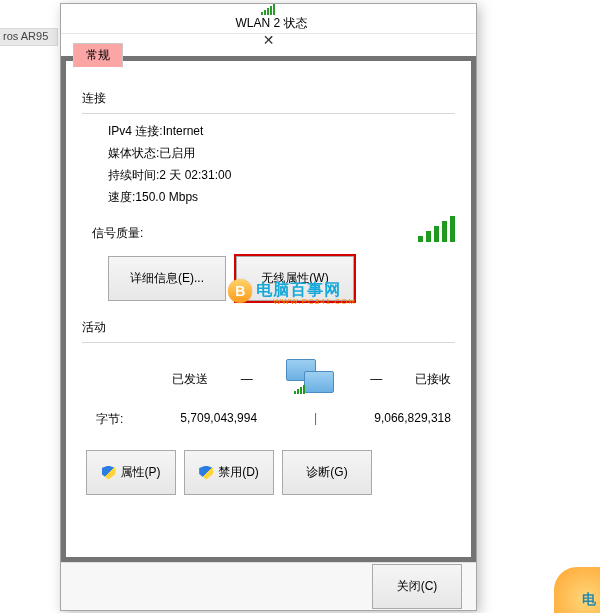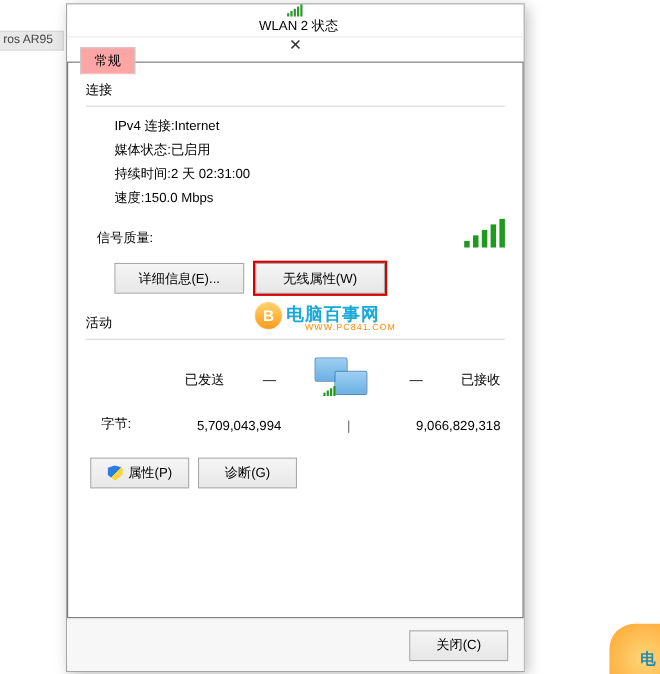--- a/index.html
+++ b/index.html
@@ -83,24 +83,24 @@
       position: absolute;
       left: 2px; top: 0;
       border: 1px solid #c9c9c9;
       border-bottom: 1px solid #fff;
       background: #fca5a5;
       padding: 3px 12px;
       font-size: 12px;
       z-index: 2;
     }
     .tab-body {
-      border: 1px solid #737373;
+      border: 5px solid #737373;
       position: absolute;
       top: 21px; left: 0; right: 0; bottom: 0;
-      padding: 16px 16px 10px 16px;
+      padding: 29px 16px 10px 16px;
     }
     .section-label {
       font-size: 12px;
       margin-bottom: 6px;
     }
     .divider {
       height: 1px; background: #d8d8d8; margin-bottom: 6px;
     }
     .kv-block { padding-left: 26px; margin-bottom: 4px; }
     .kv-row {
@@ -134,21 +134,21 @@
       background: linear-gradient(#ffd36b,#ff9b1a);
       display:flex;align-items:center;justify-content:center;
       color:#fff;font-weight:bold;font-size:14px;
       box-shadow: 0 0 1px #c07800;
     }
     .watermark .wm-text1 { color:#16a9d9;font-size:16px;font-weight:600;letter-spacing:1px;}
     .watermark .wm-text2 { color:#ff8a00;font-size:8px;letter-spacing:1px; margin-left:-72px; margin-top:22px;}
 
     .btn-row { display: flex; gap: 10px; margin-top: 14px; padding-left: 26px; }
     .win-btn {
-      height: 28px;
+      height: 45px;
       min-width: 118px;
       border: 1px solid #a9a9a9;
       background: linear-gradient(#f5f5f5,#e7e7e7);
       font-size: 12px;
       display: inline-flex; align-items:center; justify-content:center;
       gap: 5px;
       padding: 0 10px;
       cursor: default;
     }
     .win-btn.small { min-width: 90px; }
@@ -173,21 +173,21 @@
       position:absolute; left:8px; top:26px;
       display:flex; gap:1px; align-items:flex-end;
     }
     .monitor-icon .bars span{width:2px;background:#1f9a1f}
     .monitor-icon .bars span:nth-child(1){height:3px}
     .monitor-icon .bars span:nth-child(2){height:5px}
     .monitor-icon .bars span:nth-child(3){height:7px}
     .monitor-icon .bars span:nth-child(4){height:9px}
 
     .bytes-row {
-      display: flex; align-items: flex-end; justify-content: space-between;
+      display: flex; align-items: flex-start; justify-content: space-between;
       padding: 8px 4px 0 14px;
       gap: 12px;
     }
     .bytes-row .sep { color:#666; }
 
     .bottom-btn-row { display:flex; gap:8px; margin-top: 22px; padding-left: 4px;}
 
     .shield {
       width: 14px; height: 14px;
       display:inline-block;
@@ -311,20 +311,24 @@
           <span>5,709,043,994</span>
           <span class="sep">|</span>
           <span>9,066,829,318</span>
         </div>
 
         <div class="bottom-btn-row">
           <button class="win-btn small">
             <span class="shield"></span>
             <span>属性(P)</span>
           </button>
+          <button class="win-btn small">
+            <span class="shield"></span>
+            <span>禁用(D)</span>
+          </button>
           <button class="win-btn small">诊断(G)</button>
         </div>
       </div>
 
     </div>
   </div>
 
   <div class="dialog-footer">
     <button class="win-btn small">关闭(C)</button>
   </div>

